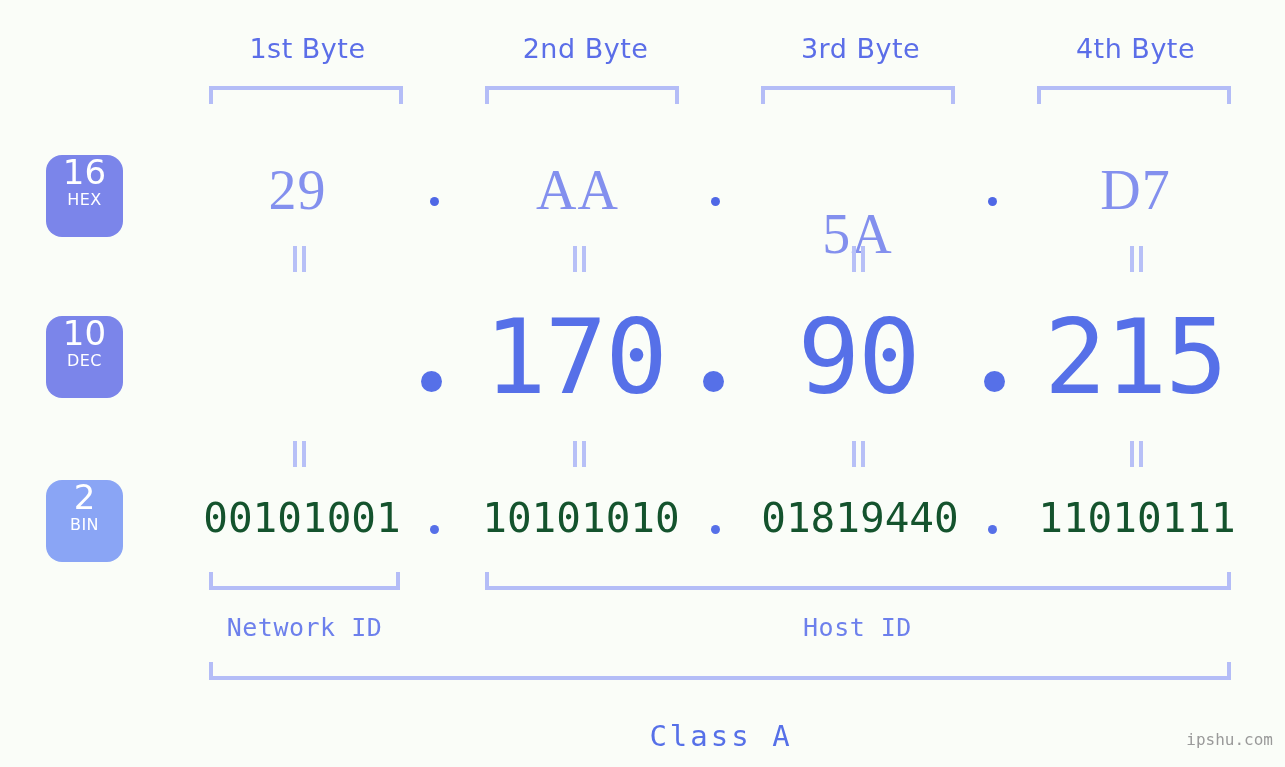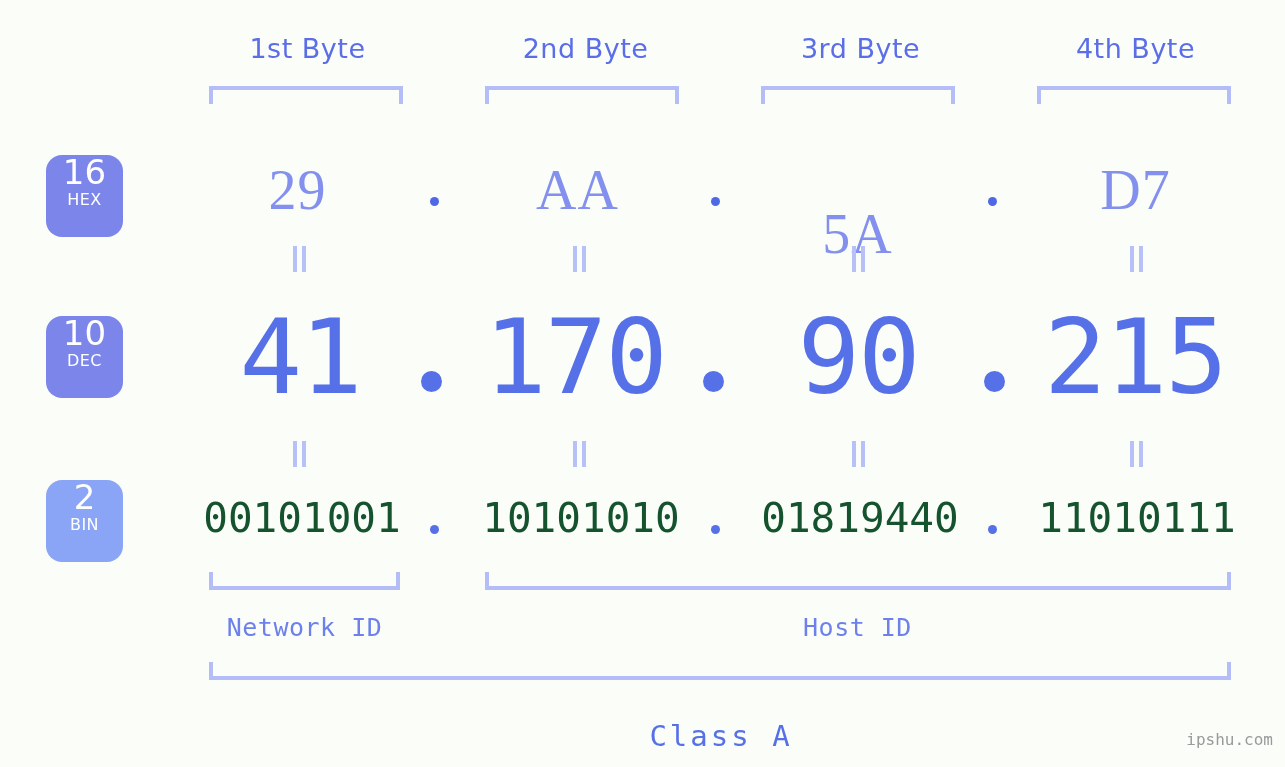--- a/index.html
+++ b/index.html
@@ -214,21 +214,20 @@
   <div class="eq" style="left:1128px; top:246px;">
     <i class="a"></i>
       <i class="b"></i>
   </div>
 
   <div class="badge" style="top:316px; background:#7b85ea;">
     <span class="num">10</span>
     <span class="nm">DEC</span>
   </div>
 
-  <div class="val-cell dec-val" style="left:175px; top:305px; width:250px;">41</div>
   <div class="dot dot-dec" style="left:421px; top:371px;"></div>
 
   <div class="val-cell dec-val" style="left:450px; top:305px; width:250px;">170</div>
   <div class="dot dot-dec" style="left:703px; top:371px;"></div>
 
   <div class="val-cell dec-val" style="left:733px; top:305px; width:250px;">90</div>
   <div class="dot dot-dec" style="left:984px; top:371px;"></div>
 
   <div class="val-cell dec-val" style="left:1010px; top:305px; width:250px;">215</div>
 

